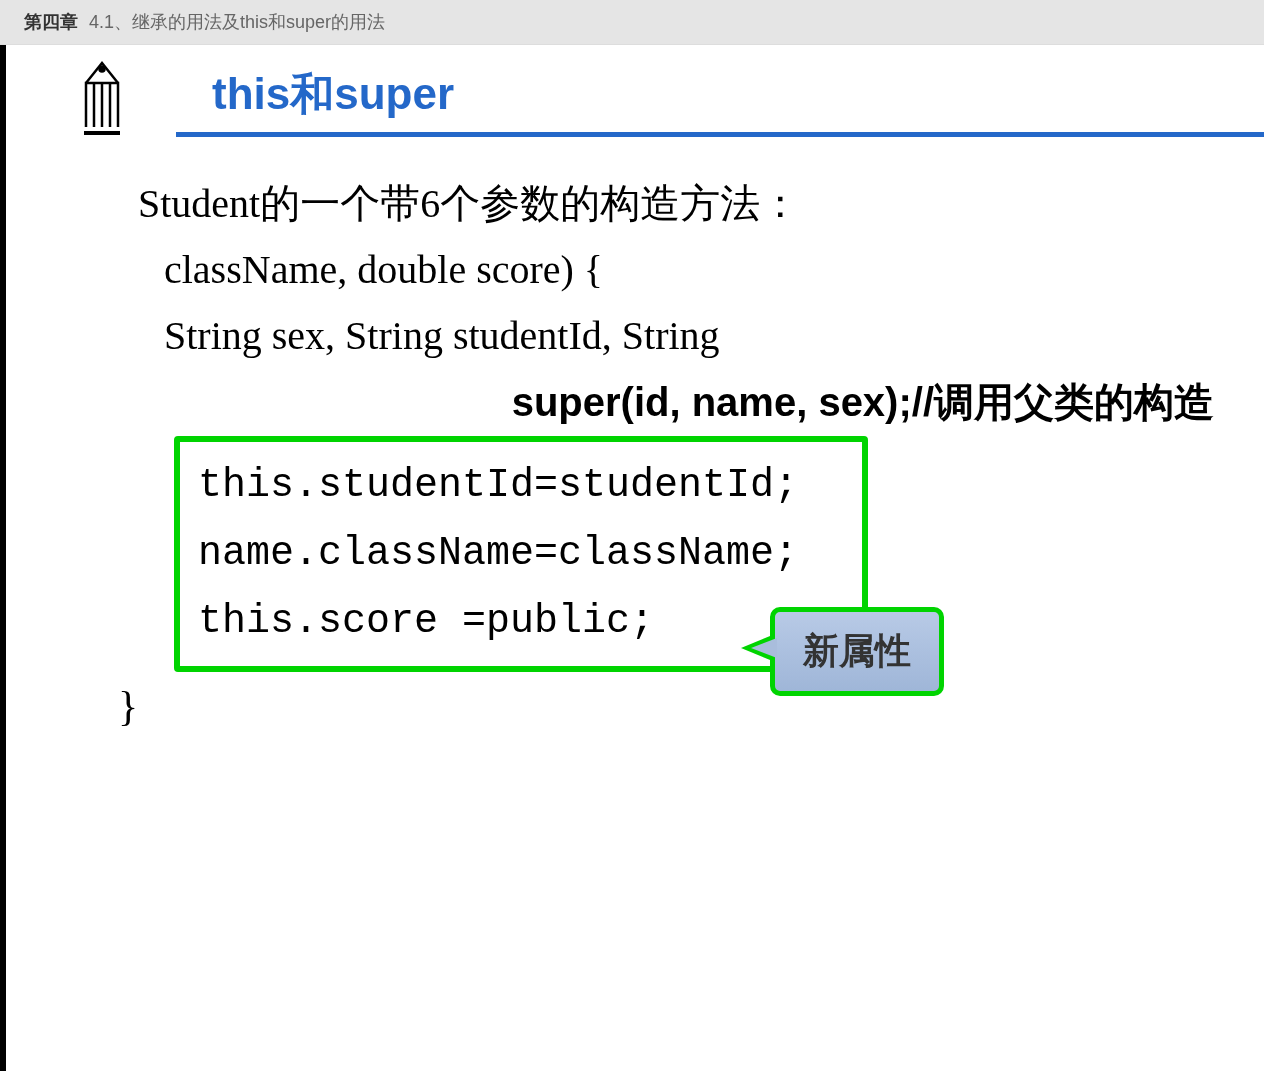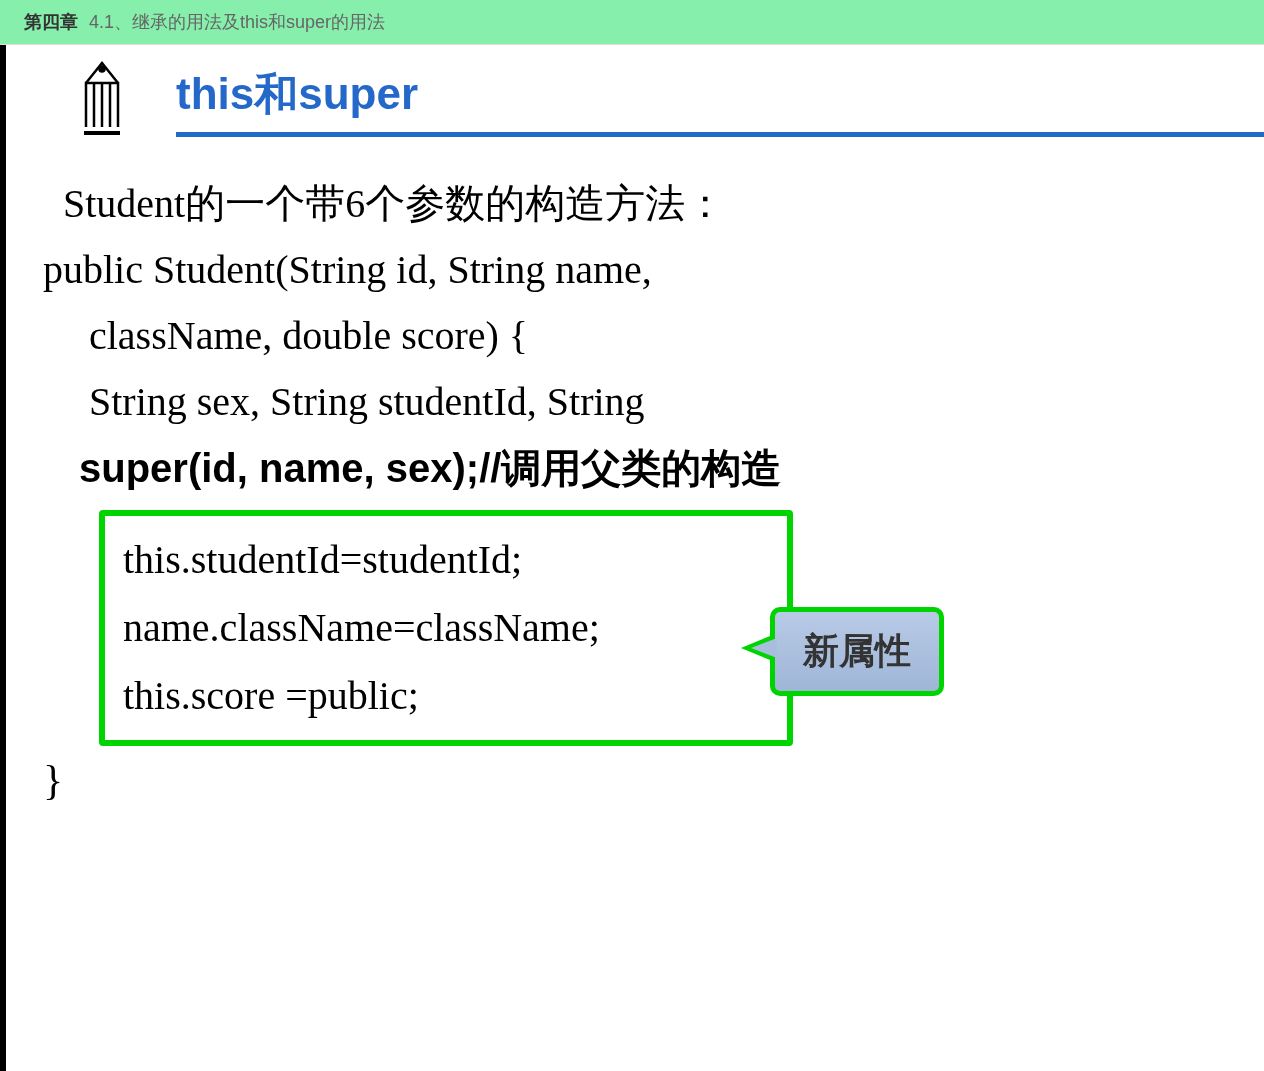--- a/index.html
+++ b/index.html
@@ -8,21 +8,21 @@
       box-sizing: border-box;
     }
     body {
       font-family: "Microsoft YaHei", Arial, sans-serif;
       background: #fff;
       width: 1264px;
       height: 1071px;
       overflow: hidden;
     }
     .header-bar {
-      background: #86efac;
+      background: #e5e5e5;
       padding: 10px 24px;
       font-size: 18px;
       color: #333;
       border-bottom: 1px solid #ddd;
     }
     .header-bar .chapter {
       font-weight: bold;
     }
     .header-bar .section {
       color: #666;
@@ -31,21 +31,21 @@
     .slide {
       background: #fff;
       border-left: 6px solid #000;
       padding: 0;
       position: relative;
       height: calc(100% - 44px);
     }
     .title-row {
       display: flex;
       align-items: flex-end;
-      padding: 20px 0 0 70px;
+      padding: 20px 0 0 106px;
       position: relative;
     }
     .pencil-icon {
       position: absolute;
       left: 74px;
       top: 14px;
       width: 54px;
       height: 80px;
     }
     .slide-title {
@@ -56,39 +56,39 @@
       padding-bottom: 6px;
     }
     .title-underline {
       height: 5px;
       background: #2468c9;
       margin-left: 170px;
       margin-right: 0;
       margin-top: 2px;
     }
     .content {
-      padding: 34px 50px 0 37px;
+      padding: 34px 50px 0 112px;
       font-family: "SimSun", serif;
       font-size: 40px;
       line-height: 1.65;
       color: #000;
       position: relative;
     }
     .indent-1 { margin-left: 20px; }
     .indent-2 { margin-left: 46px; }
-    .indent-3 { margin-left: 36px; }
+    .indent-3 { margin-left: 36px; text-align: right; }
     .bold { font-weight: bold; font-family: "SimHei", "Microsoft YaHei", sans-serif; }
     .code-box {
       border: 6px solid #00d400;
       margin-left: 56px;
-      margin-top: 8px;
       padding: 10px 18px 10px 18px;
       width: 694px;
       border-radius: 4px;
       line-height: 1.7;
+      font-family: Liberation Mono, monospace;
     }
     .callout-container {
       position: absolute;
       left: 764px;
       top: 470px;
     }
     .callout {
       background: linear-gradient(to bottom, #b8cae6, #9fb6d8);
       border: 5px solid #00d400;
       border-radius: 10px;
@@ -144,21 +144,20 @@
         <line x1="30" y1="24" x2="30" y2="68"></line>
         <line x1="4" y1="74" x2="40" y2="74" stroke-width="4"></line>
       </g>
     </svg>
     <div class="slide-title">this和super</div>
   </div>
   <div class="title-underline"></div>
 
   <div class="content">
     <div class="indent-1">Student的一个带6个参数的构造方法：</div>
-    <div>public Student(String id, String name,</div>
     <div class="indent-2">className, double score) {</div>
     <div class="indent-2">String sex, String studentId, String</div>
     <div class="indent-3">
       <span class="bold">super(id, name, sex);</span><span class="bold">//调用父类的构造</span>
     </div>
 
     <div class="code-box">
       <div>this.studentId=studentId;</div>
       <div>name.className=className;</div>
       <div>this.score =public;</div>

